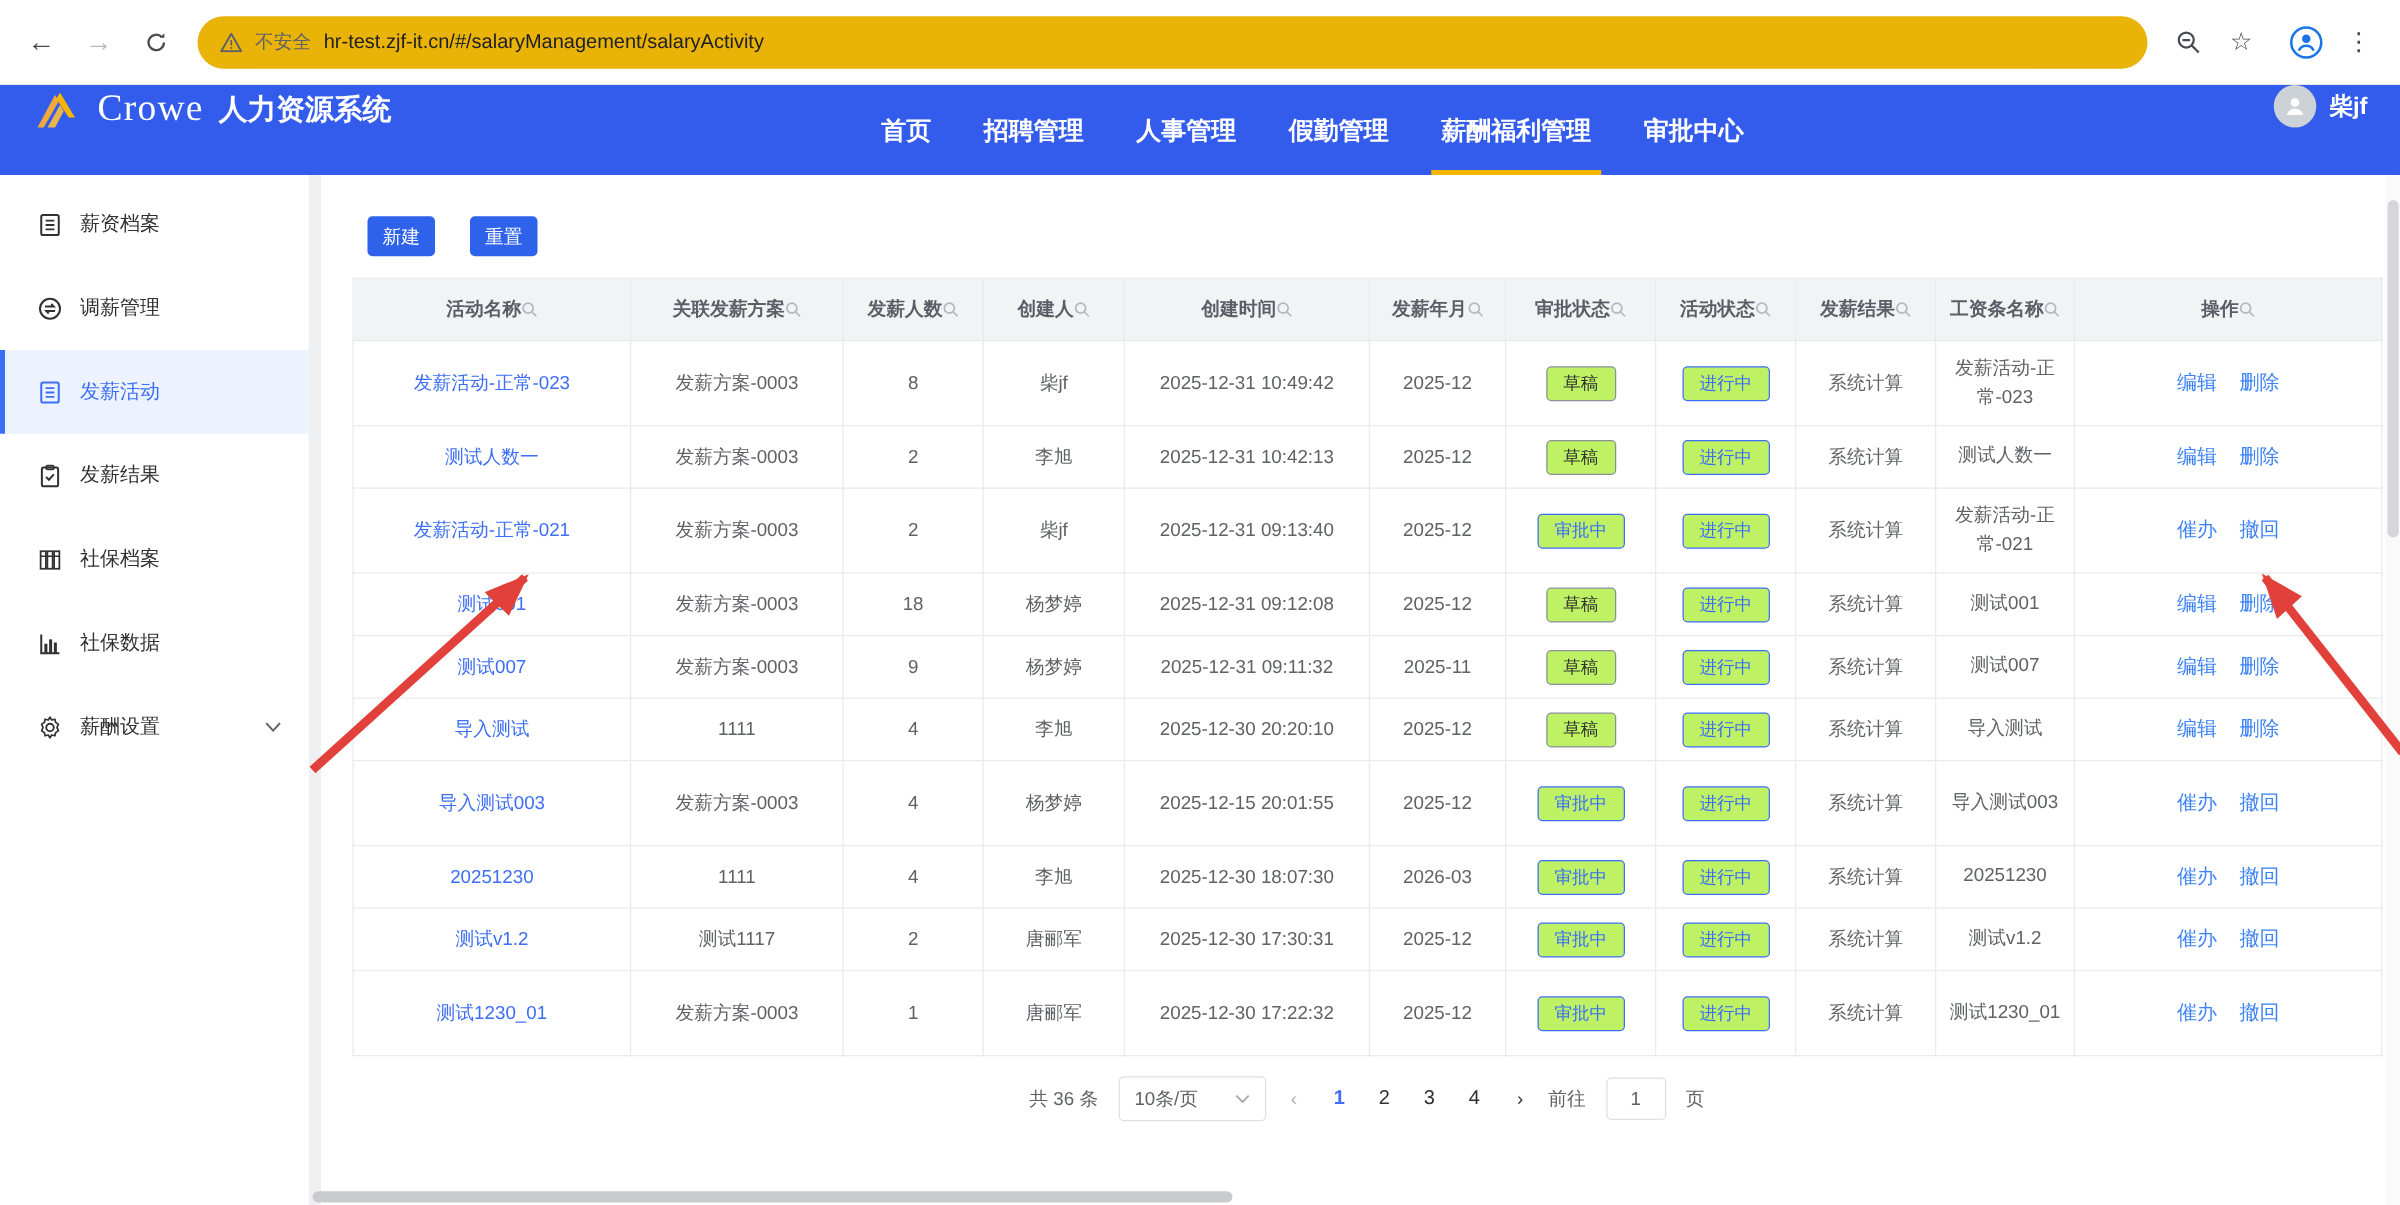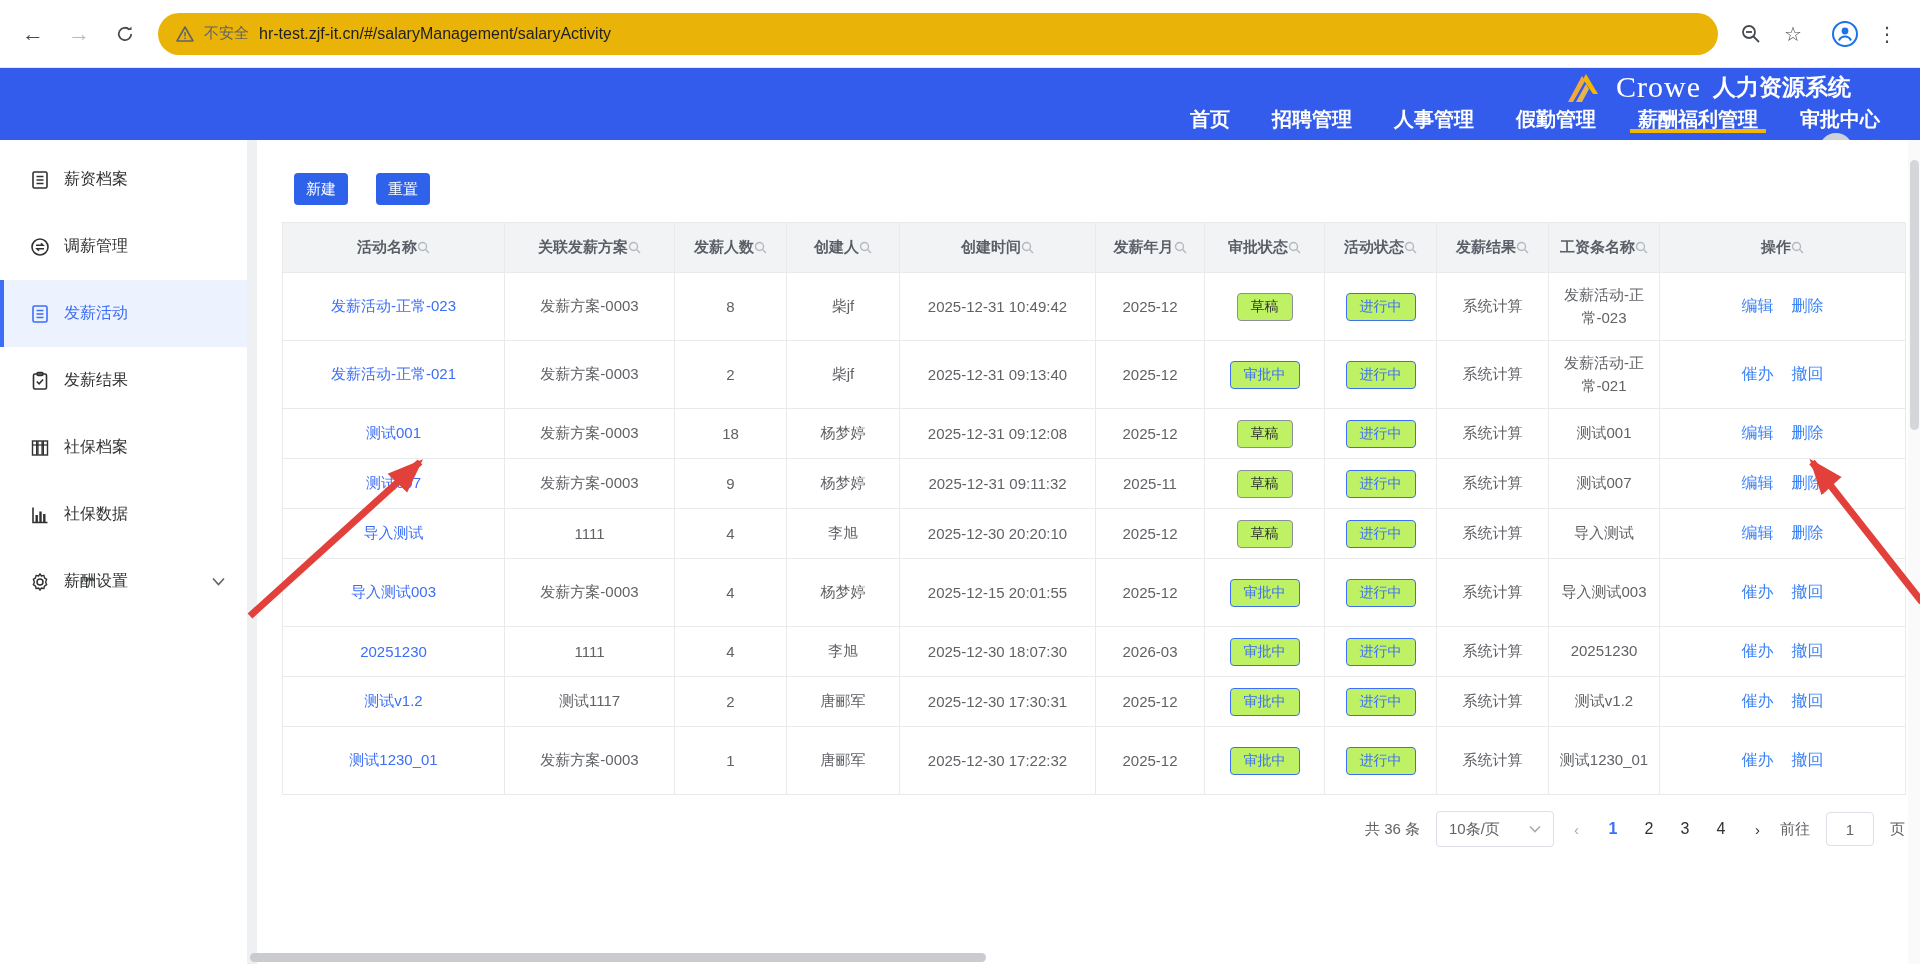--- a/index.html
+++ b/index.html
@@ -15,22 +15,22 @@
   .url-pill { flex:1; height:42px; background:#eab308; border-radius:21px; display:flex;
     align-items:center; padding:0 18px; gap:10px; margin:0 6px; }
   .warn-ico { display:flex; align-items:center; }
   .insecure { color:#5f6368; font-size:15px; }
   .url-text { color:#202124; font-size:16px; }
   .chrome-right { display:flex; align-items:center; gap:4px; }
   .chrome-ic { width:38px; height:38px; display:flex; align-items:center; justify-content:center;
     font-size:20px; color:#474b50; cursor:pointer; }
 
   
-  .app-header { height:72px; background:#335CEC; display:flex; align-items:flex-end;
-    padding:0 26px; color:#fff;flex-direction:column; }
+  .app-header { height:72px; background:#335CEC; display:flex; align-items:flex-start;
+    padding:0 26px; color:#fff; }
   .logo-wrap { display:flex; align-items:center; gap:12px; width:330px; }
   .crowe-word { font-size:30px; font-weight:400; letter-spacing:1px;
     font-family:"Liberation Serif","DejaVu Serif",serif; }
   .app-title { font-size:23px; font-weight:700; }
   .top-nav { flex:1; display:flex; align-items:center; justify-content:center; gap:14px; height:100%; }
   .top-nav-item { font-size:20px; font-weight:700; padding:0 14px; height:100%; display:flex;
     align-items:center; cursor:pointer; position:relative; white-space:nowrap; }
   .top-nav-item.active::after { content:""; position:absolute; left:6px; right:6px; bottom:0;
     height:4px; background:#F5B500; }
   .user-wrap { display:flex; align-items:center; gap:10px; width:150px; justify-content:flex-end; }
@@ -68,21 +68,21 @@
   .search-ico { color:#b4b8bf; display:inline-flex; }
   a.cell-link { color:#3D6EF7; text-decoration:none; cursor:pointer; }
   .payslip { word-break:break-all; line-height:1.5; }
   .badge { display:inline-block; border:1px solid #8a8f99; border-radius:4px; padding:4px 13px;
     font-size:14px; color:#303133; background:#bef264; white-space:nowrap; }
   .badge.blue { border-color:#3D6EF7; color:#3D6EF7; }
   .actions { display:inline-flex; gap:18px; }
   .actions a { color:#3b82f6; font-size:16px; cursor:pointer; white-space:nowrap; }
 
   
-  .pagination { width:1623px; display:flex; align-items:center; justify-content:flex-end;
+  .pagination { width:1623px; display:flex; align-items:center; justify-content:center;
     gap:16px; margin-top:16px; font-size:15px; color:#606266; }
   .page-size { width:118px; height:36px; border:1px solid #dcdfe6; border-radius:4px;
     display:flex; align-items:center; justify-content:space-between; padding:0 12px;
     color:#606266; cursor:pointer; background:#fff; }
   .pg-arrow { font-size:15px; color:#a8abb2; cursor:pointer; padding:0 4px; }
   .pages { display:flex; gap:8px; }
   .page-num { min-width:28px; text-align:center; cursor:pointer; color:#303133; font-size:16px; }
   .page-num.current { color:#3D6EF7; font-weight:700; }
   .goto-input { width:48px; height:34px; border:1px solid #dcdfe6; border-radius:4px;
     text-align:center; font-size:15px; color:#606266; font-family:inherit; }
@@ -442,20 +442,38 @@
         <td>系统计算</td>
         <td>
               <div class="payslip">发薪活动-正常-023</div>
             </td>
         <td><span class="actions">
                 <a>编辑</a>
                 <a>删除</a>
               </span></td>
       </tr>
 
+      <tr>
+        <td><a class="cell-link">测试人数一</a></td>
+        <td>发薪方案-0003</td>
+        <td>2</td>
+        <td>李旭</td>
+        <td>2025-12-31 10:42:13</td>
+        <td>2025-12</td>
+        <td><span class="badge">草稿</span></td>
+        <td><span class="badge blue">进行中</span></td>
+        <td>系统计算</td>
+        <td>
+              <div class="payslip">测试人数一</div>
+            </td>
+        <td><span class="actions">
+                <a>编辑</a>
+                <a>删除</a>
+              </span></td>
+      </tr>
 
       <tr class="tall">
         <td><a class="cell-link">发薪活动-正常-021</a></td>
         <td>发薪方案-0003</td>
         <td>2</td>
         <td>柴jf</td>
         <td>2025-12-31 09:13:40</td>
         <td>2025-12</td>
         <td><span class="badge blue">审批中</span></td>
         <td><span class="badge blue">进行中</span></td>

